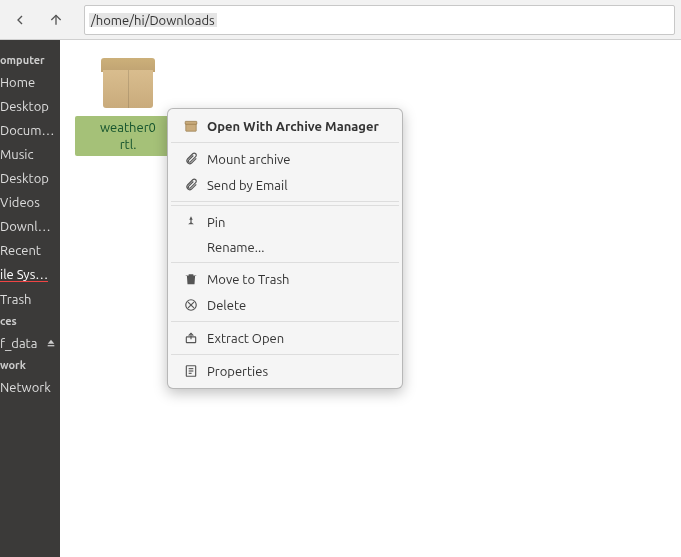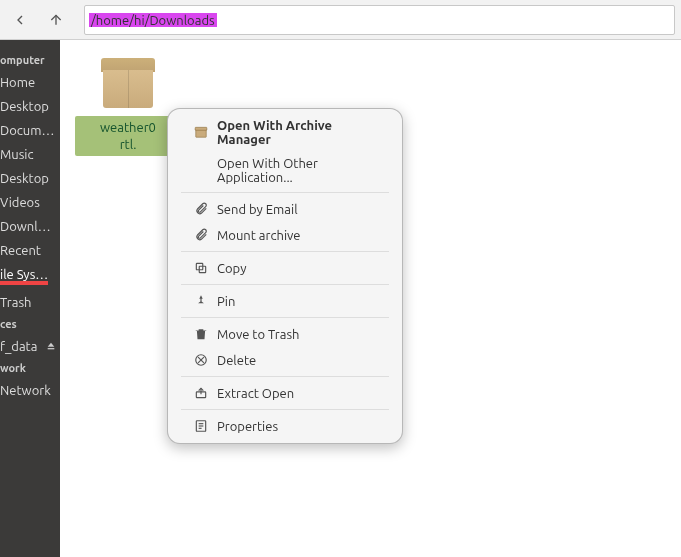--- a/index.html
+++ b/index.html
@@ -47,21 +47,21 @@
       height: 30px;
       background: #fff;
       border: 1px solid #c8c8c8;
       border-radius: 2px;
       margin-left: 6px;
       display: flex;
       align-items: center;
       padding: 0 4px;
     }
     .path-text {
-      background: #d946ef;
+      background: #e5e5e5;
       padding: 0 2px;
       color: #333;
     }
     .content-area {
       display: flex;
       height: calc(100% - 40px);
     }
     .sidebar {
       width: 60px;
       background: #3b3a39;
@@ -84,21 +84,21 @@
       cursor: pointer;
       position: relative;
       display: flex;
       align-items: center;
       justify-content: space-between;
     }
     .sidebar-item.active {
       color: #fff;
     }
     .sidebar-item.active .si-label {
-      border-bottom: 4px solid #ef4444;
+      border-bottom: 1px solid #ef4444;
     }
     .eject {
       width: 10px;
       height: 10px;
       color: #ccc;
       margin-right: 4px;
       flex-shrink: 0;
     }
     .main {
       flex: 1;
@@ -159,22 +159,22 @@
       word-break: break-all;
     }
     .context-menu {
       position: absolute;
       top: 108px;
       left: 167px;
       width: 236px;
       background: #f5f5f5;
       border: 1px solid rgba(0,0,0,0.25);
       box-shadow: 0 4px 14px rgba(0,0,0,0.25);
-      border-radius: 13px;
-      padding: 4px 13px;
+      border-radius: 6px;
+      padding: 4px 3px;
       z-index: 10;
     }
     .menu-item {
       display: flex;
       align-items: center;
       gap: 8px;
       padding: 5px 12px;
       color: #333;
       cursor: pointer;
       font-size: 13px;
@@ -291,59 +291,50 @@
 <div class="context-menu">
   <div class="menu-item bold">
     <span class="mi-icon">
       <svg viewBox="0 0 24 24" fill="#c9ab7c" stroke="#8a6d3b" stroke-width="1">
           <rect x="3" y="7" width="18" height="14" rx="1"></rect>
           <rect x="2" y="4" width="20" height="5" rx="1"></rect>
         </svg>
     </span>
     <span>Open With Archive Manager</span>
   </div>
-  <div class="menu-item">
-    <span class="mi-spacer"></span>
-    <span>Open With Other Application...</span>
-  </div>
   <div class="menu-sep"></div>
   <div class="menu-item">
     <span class="mi-icon">
       <svg viewBox="0 0 24 24" fill="none" stroke="currentColor" stroke-width="2">
           <path d="M21 11l-8 8a5 5 0 01-7-7l9-9a3.5 3.5 0 015 5l-9 9a2 2 0 01-3-3l8-8"></path>
         </svg>
     </span>
+    <span>Mount archive</span>
+  </div>
+  <div class="menu-item">
+    <span class="mi-icon">
+      <svg viewBox="0 0 24 24" fill="none" stroke="currentColor" stroke-width="2">
+          <path d="M21 11l-8 8a5 5 0 01-7-7l9-9a3.5 3.5 0 015 5l-9 9a2 2 0 01-3-3l8-8"></path>
+        </svg>
+    </span>
     <span>Send by Email</span>
   </div>
-  <div class="menu-item">
-    <span class="mi-icon">
-      <svg viewBox="0 0 24 24" fill="none" stroke="currentColor" stroke-width="2">
-          <path d="M21 11l-8 8a5 5 0 01-7-7l9-9a3.5 3.5 0 015 5l-9 9a2 2 0 01-3-3l8-8"></path>
-        </svg>
-    </span>
-    <span>Mount archive</span>
-  </div>
-  <div class="menu-sep"></div>
-  <div class="menu-item">
-    <span class="mi-icon">
-      <svg viewBox="0 0 24 24" fill="none" stroke="currentColor" stroke-width="2">
-          <rect x="9" y="9" width="11" height="11" rx="1"></rect>
-          <rect x="4" y="4" width="11" height="11" rx="1"></rect>
-        </svg>
-    </span>
-    <span>Copy</span>
-  </div>
+  <div class="menu-sep"></div>
   <div class="menu-sep"></div>
   <div class="menu-item">
     <span class="mi-icon">
       <svg viewBox="0 0 24 24" fill="currentColor">
           <path d="M12 2l3 6h-2v5l4 3H7l4-3V8H9l3-6z"></path>
         </svg>
     </span>
     <span>Pin</span>
+  </div>
+  <div class="menu-item">
+    <span class="mi-spacer"></span>
+    <span>Rename...</span>
   </div>
   <div class="menu-sep"></div>
   <div class="menu-item">
     <span class="mi-icon">
       <svg viewBox="0 0 24 24" fill="currentColor">
           <path d="M5 7h14l-1 14H6L5 7zm3-3h8v2H8V4zM3 6h18v1H3z"></path>
         </svg>
     </span>
     <span>Move to Trash</span>
   </div>

